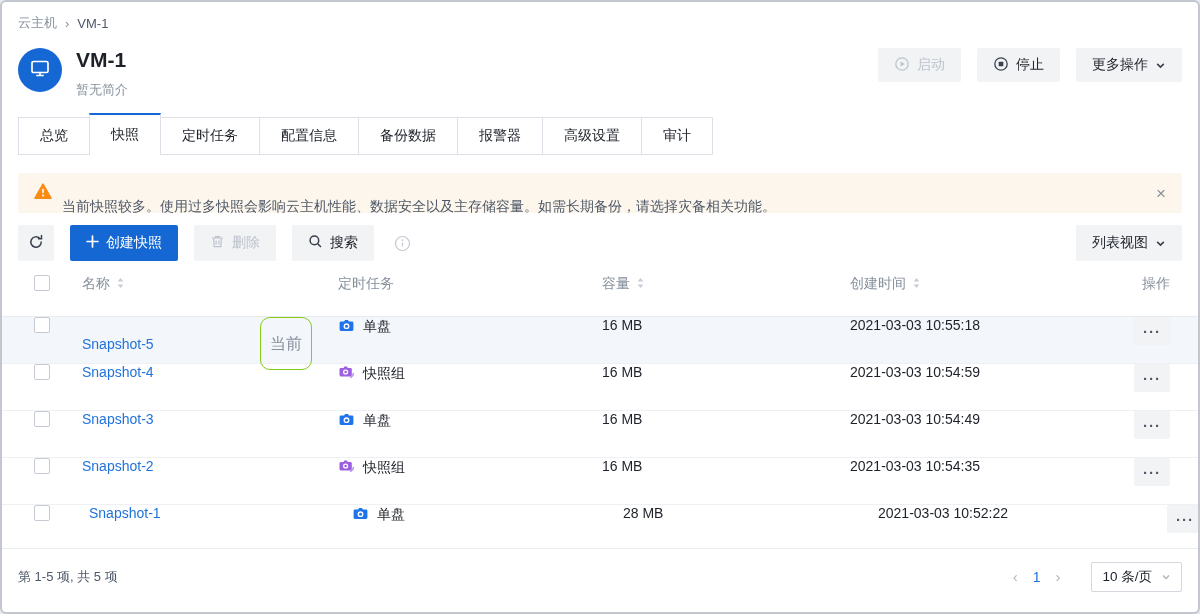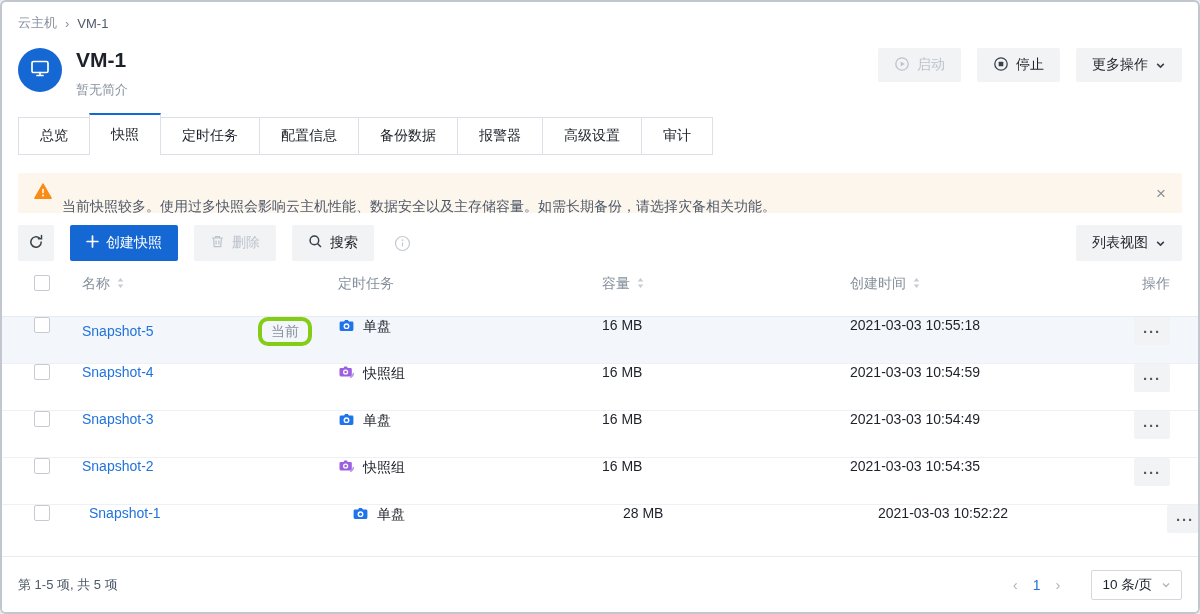--- a/index.html
+++ b/index.html
@@ -59,28 +59,28 @@
   .c2 { flex:0 0 256px; display:flex; align-items:center; padding-right:26px; }
   .c3 { flex:0 0 264px; display:flex; align-items:center; gap:8px; }
   .c4 { flex:0 0 248px; }
   .c5 { flex:0 0 282px; }
   .c6 { flex:1; display:flex; justify-content:flex-end; padding-right:28px; }
   .checkbox { width:16px; height:16px; background:#fff; border:1px solid #c6cbd3;
               border-radius:2px; cursor:pointer; }
   .th-label { display:inline-flex; align-items:center; gap:6px; }
   .sortable { cursor:pointer; }
   .link { color:#2173dc; cursor:pointer; }
-  .badge { margin-left:auto; border:4px solid #84cc16; color:#86909c; font-size:14px;
-           border-radius:10px; padding:2px 9px; line-height:1.2; background:transparent; }
+  .badge { margin-left:auto; border:1px solid #84cc16; color:#86909c; font-size:16px;
+           border-radius:10px; padding:16px 9px; line-height:1.2; background:transparent; }
   .dots-btn { width:36px; height:28px; background:#f2f3f5; border:none; border-radius:2px;
               color:#4e5969; font-size:15px; font-weight:700; letter-spacing:1px;
               display:flex; align-items:center; justify-content:center; cursor:pointer; }
 
   
-  .footer { position:absolute; left:0; right:0; bottom:0; height:56px; border-top:1px solid #e8ebef;
+  .footer { position:absolute; left:0; right:0; bottom:8px; height:56px; border-top:1px solid #e8ebef;
             display:flex; align-items:center; padding:0 16px; font-size:13px; color:#4e5969;
             background:#fff; }
   .pager { margin-left:auto; display:flex; align-items:center; gap:15px; font-size:14px; }
   .pg-arrow { color:#aeb4bd; cursor:pointer; font-size:15px; }
   .pg-num { color:#2173dc; cursor:pointer; }
   .page-size { margin-left:16px; height:30px; border:1px solid #d4d8de; border-radius:2px;
                display:flex; align-items:center; gap:9px; padding:0 10px; font-size:13.5px;
                color:#1d2129; cursor:pointer; background:#fff; }
   .chev { color:#868d98; display:flex; }
 </style>

